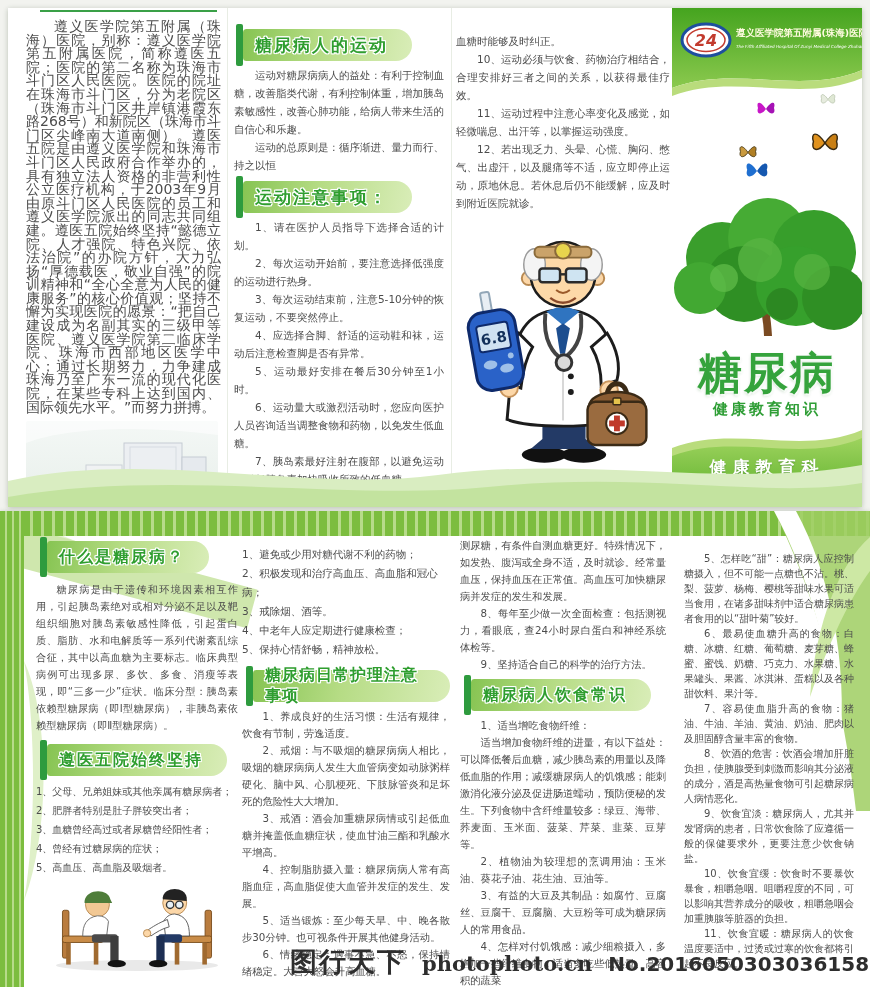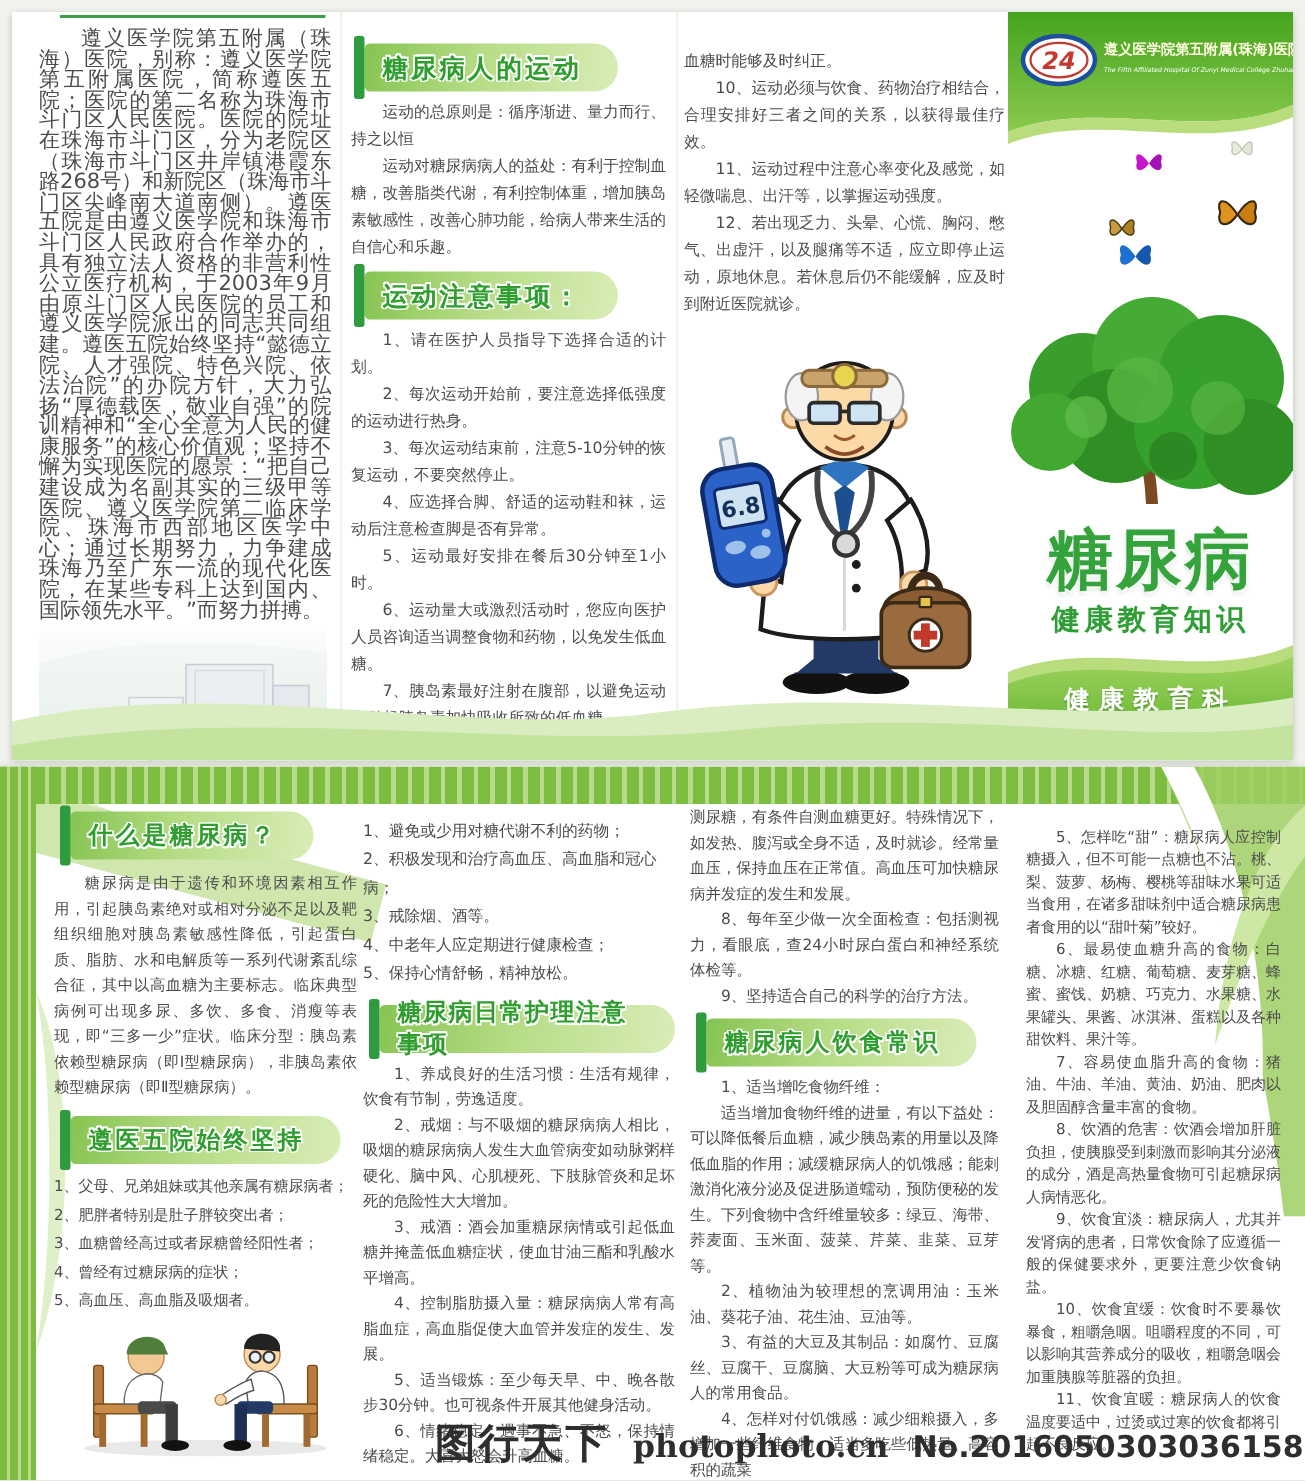--- a/index.html
+++ b/index.html
@@ -70,21 +70,21 @@
   .cover-band { position:absolute; left:0; top:0; width:190px; height:110px; }
   .butterfly { position:absolute; }
   .tree-wrap { position:absolute; left:0; top:178px; width:190px; height:150px; }
   .cover-title {
     position:absolute; left:0; top:336px; width:100%; text-align:center;
     font-size:44px; font-weight:900; color:#35a33c; letter-spacing:2px;
     text-shadow:1px 2px 1px rgba(255,255,255,.8), 0 2px 3px rgba(40,120,40,.25);
   }
   .cover-sub {
     position:absolute; left:0; top:392px; width:100%; text-align:center;
-    font-size:19px; font-weight:bold; color:#2f9e36; letter-spacing:3px;
+    font-size:15px; font-weight:bold; color:#2f9e36; letter-spacing:3px;
   }
   .cover-swoosh { position:absolute; left:0; bottom:0; width:190px; height:85px; }
   .cover-depts { position:absolute; left:0; bottom:10px; width:100%; text-align:center; }
   .cover-depts div {
     font-size:17px; font-weight:bold; color:#fff; letter-spacing:6px; line-height:20px;
     text-shadow:0 1px 1px rgba(30,90,30,.4);
   }
 
   
   .sheet-bottom {
@@ -175,22 +175,22 @@
     <div class="fold-line" style="left:219px"></div>
 
     <div class="panel p2">
       <div class="pill">
         <span class="pill-bar"></span>
         <span class="pill-body">
             <span class="pill-text">糖尿病人的运动</span>
           </span>
       </div>
       <div class="paras">
+        <p class="para">运动对糖尿病病人的益处：有利于控制血糖，改善脂类代谢，有利控制体重，增加胰岛素敏感性，改善心肺功能，给病人带来生活的自信心和乐趣。</p>
         <p class="para">运动的总原则是：循序渐进、量力而行、持之以恒</p>
-        <p class="para">运动对糖尿病病人的益处：有利于控制血糖，改善脂类代谢，有利控制体重，增加胰岛素敏感性，改善心肺功能，给病人带来生活的自信心和乐趣。</p>
       </div>
       <div class="pill" style="margin-top:6px">
         <span class="pill-bar"></span>
         <span class="pill-body">
             <span class="pill-text">运动注意事项：</span>
           </span>
       </div>
       <div class="items">
           <p class="para">1、请在医护人员指导下选择合适的计划。</p>
           <p class="para">2、每次运动开始前，要注意选择低强度的运动进行热身。</p>

